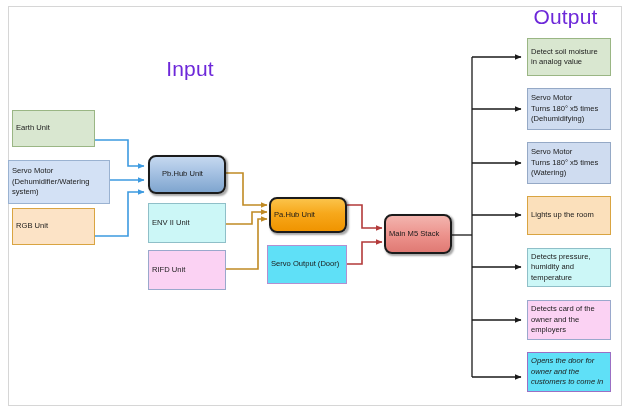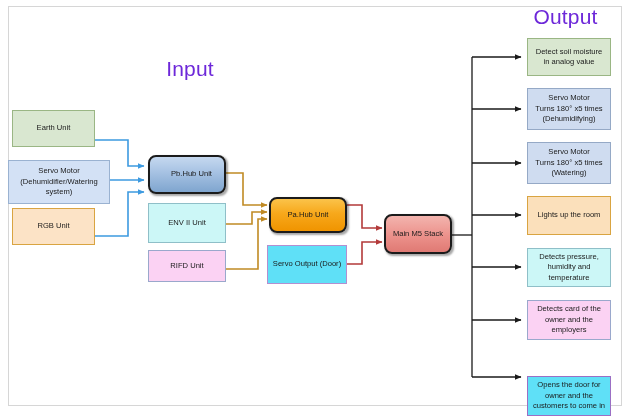--- a/index.html
+++ b/index.html
@@ -33,21 +33,20 @@
   }
   #title-input{left:130px;top:57px;width:120px;}
   #title-output{left:500px;top:5px;width:131px;}
 
   .node{
     position:absolute;
     box-sizing:border-box;
     display:flex;
     align-items:center;
     justify-content:center;
-    text-align:center;
     font-size:7.6px;
     line-height:10.5px;
     color:#1a1a1a;
     padding:2px 3px;
   }
   .node .lbl{display:block;width:100%;white-space:pre-line;}
 
   
   .rect{border-width:1px;border-style:solid;}
 
@@ -169,21 +168,21 @@
   </div>
 
   <div class="node round3d" id="n-pbhub" style="left:148px;top:155px;width:78px;height:39px;">
     <span class="lbl">Pb.Hub Unit</span>
   </div>
 
   <div class="node rect" id="n-env" style="left:148px;top:203px;width:78px;height:40px;">
     <span class="lbl">ENV II Unit</span>
   </div>
 
-  <div class="node rect" id="n-rifd" style="left:148px;top:250px;width:78px;height:32px;">
+  <div class="node rect" id="n-rifd" style="left:148px;top:250px;width:78px;height:40px;">
     <span class="lbl">RIFD Unit</span>
   </div>
 
   <div class="node round3d" id="n-pahub" style="left:269px;top:197px;width:78px;height:36px;">
     <span class="lbl">Pa.Hub Unit</span>
   </div>
 
   <div class="node rect" id="n-servo-door" style="left:267px;top:245px;width:80px;height:39px;">
     <span class="lbl">Servo Output (Door)</span>
   </div>
@@ -218,19 +217,19 @@
 humidity and
 temperature</span>
   </div>
 
   <div class="node rect" id="o-6" style="left:527px;top:300px;width:84px;height:40px;">
     <span class="lbl">Detects card of the
 owner and the
 employers</span>
   </div>
 
-  <div class="node rect" id="o-7" style="left:527px;top:376px;width:84px;height:40px;">
+  <div class="node rect" id="o-7" style="left:527px;top:352px;width:84px;height:40px;font-style:italic;">
     <span class="lbl">Opens the door for
 owner and the
 customers to come in</span>
   </div>
 
 </div>
 
 </body></html>

